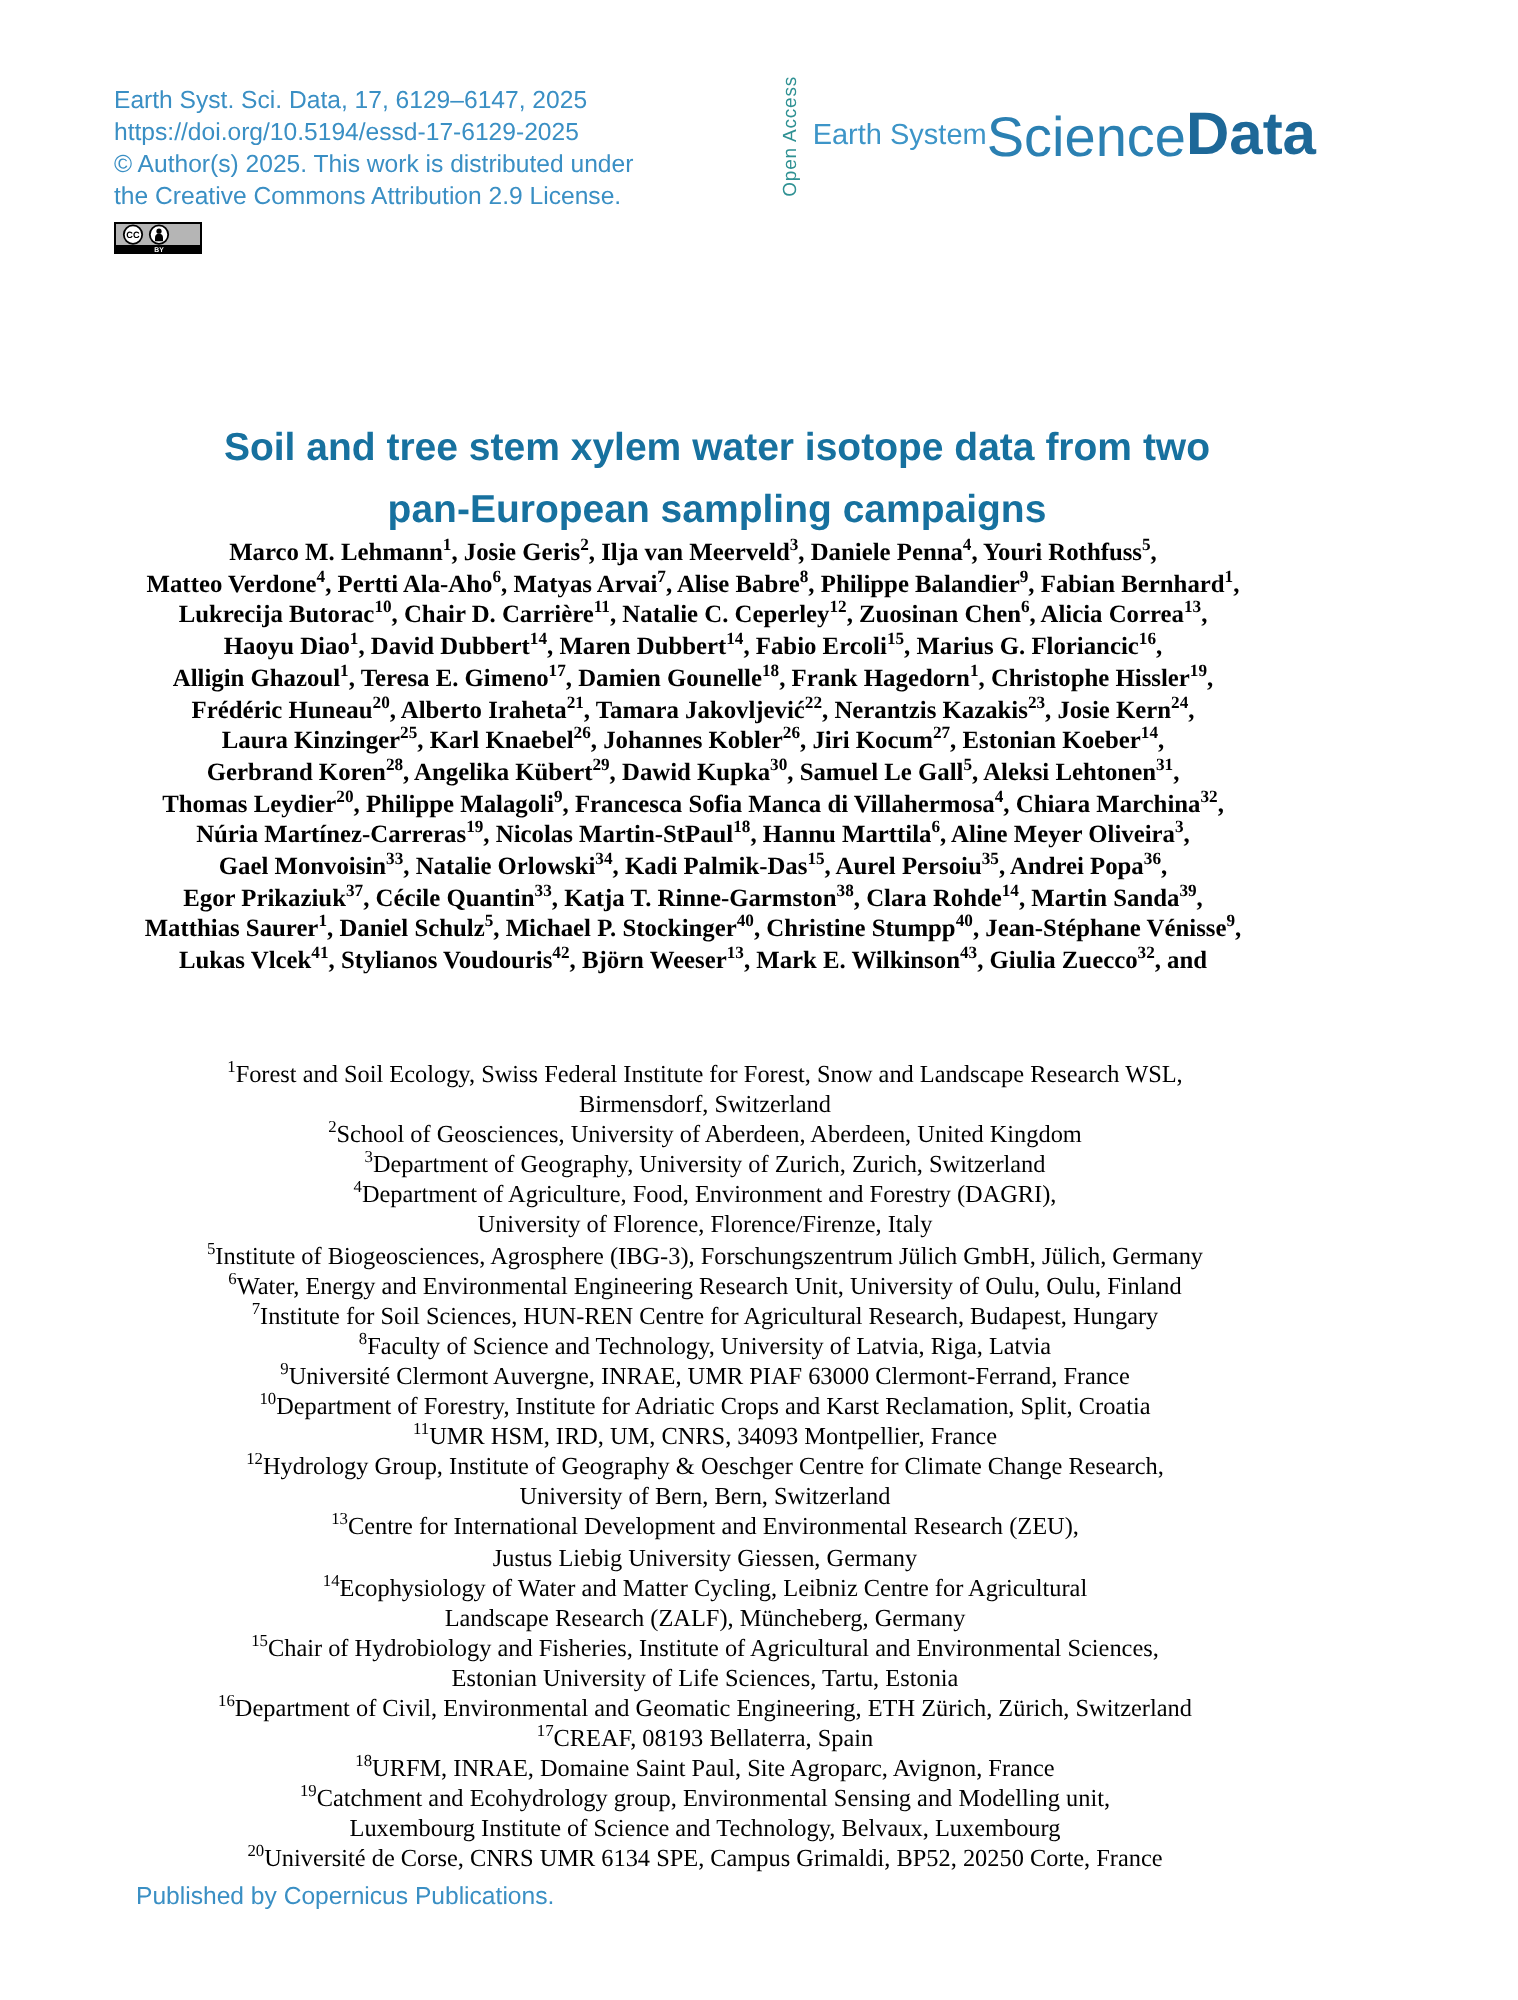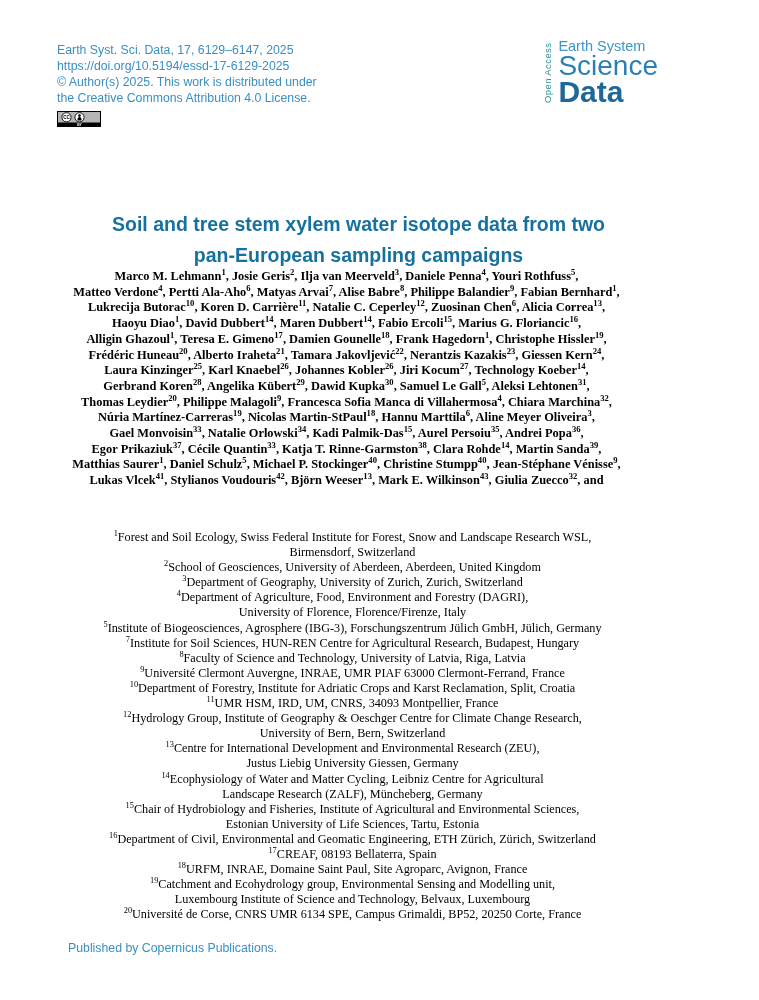--- a/index.html
+++ b/index.html
@@ -17,21 +17,21 @@
   }
   
   .meta{position:absolute;left:57px;top:42px;color:var(--link-blue);
         font-size:12.3px;line-height:16px;}
   .meta div{white-space:nowrap;}
   .cc-badge{margin-top:5px;display:block;}
   
   .logo{position:absolute;top:38px;right:47px;display:flex;align-items:stretch;}
   .oa{writing-mode:vertical-rl;transform:rotate(180deg);color:var(--oa-teal);
       font-size:9.5px;letter-spacing:.4px;text-align:center;line-height:12px;}
-  .logo-lines{display:flex;flex-direction:column;align-items:flex-start;margin-left:4px;}
+  .logo-lines{display:flex;flex-direction:row;align-items:center;margin-left:4px;}
   .logo-l1{color:var(--logo-earth);font-size:14.5px;line-height:16px;}
   .logo-l2{color:var(--logo-science);font-size:28px;line-height:23px;}
   .logo-l3{color:var(--logo-data);font-size:30px;line-height:30px;font-weight:bold;}
   
   .title{position:absolute;top:196px;left:52px;right:40px;text-align:center;
          color:var(--title-blue);font-size:19.5px;font-weight:bold;line-height:31px;
          white-space:pre-line;}
   
   .authors{position:absolute;top:269px;left:24px;right:36px;text-align:center;
            font-family:"Liberation Serif",serif;font-size:12.4px;font-weight:bold;
@@ -47,21 +47,21 @@
 </style>
 </head>
 <body>
 
 <div class="page">
 
   <div class="meta">
     <div>Earth Syst. Sci. Data, 17, 6129–6147, 2025</div>
     <div>https://doi.org/10.5194/essd-17-6129-2025</div>
     <div>© Author(s) 2025. This work is distributed under</div>
-    <div>the Creative Commons Attribution 4.0 License.</div>
+    <div>the Creative Commons Attribution 2.9 License.</div>
     <svg class="cc-badge" width="44" height="16" viewBox="0 0 44 16">
       <rect x="0.5" y="0.5" width="43" height="15" fill="#b5b5b5" stroke="#000" stroke-width="1"></rect>
       <rect x="0.5" y="11.5" width="43" height="4" fill="#000"></rect>
       <circle cx="9.5" cy="6.3" r="4.6" fill="#fff" stroke="#000" stroke-width="0.9"></circle>
       <text x="9.5" y="8.1" font-size="4.6" font-weight="bold" text-anchor="middle" font-family="Liberation Sans, sans-serif" fill="#000">CC</text>
       <circle cx="22.5" cy="6.3" r="4.6" fill="#fff" stroke="#000" stroke-width="0.9"></circle>
       <circle cx="22.5" cy="4.6" r="1.3" fill="#000"></circle>
       <path d="M20.5,9.6 v-1.7 a2,2 0 0 1 4,0 v1.7 z" fill="#000"></path>
       <text x="22.5" y="15.1" font-size="3.4" font-weight="bold" text-anchor="middle" font-family="Liberation Sans, sans-serif" fill="#fff">BY</text>
     </svg>
@@ -75,42 +75,43 @@
       <div class="logo-l3">Data</div>
     </div>
   </div>
 
   <h1 class="title">Soil and tree stem xylem water isotope data from two
 pan-European sampling campaigns</h1>
 
   <div class="authors">
       <div><span>Marco M. Lehmann</span><sup>1</sup>, <span>Josie Geris</span><sup>2</sup>, <span>Ilja van Meerveld</span><sup>3</sup>, <span>Daniele Penna</span><sup>4</sup>, <span>Youri Rothfuss</span><sup>5</sup>,</div>
       <div><span>Matteo Verdone</span><sup>4</sup>, <span>Pertti Ala-Aho</span><sup>6</sup>, <span>Matyas Arvai</span><sup>7</sup>, <span>Alise Babre</span><sup>8</sup>, <span>Philippe Balandier</span><sup>9</sup>, <span>Fabian Bernhard</span><sup>1</sup>,</div>
-      <div><span>Lukrecija Butorac</span><sup>10</sup>, <span>Koren D. Carrière</span><sup>11</sup>, <span>Natalie C. Ceperley</span><sup>12</sup>, <span>Zuosinan Chen</span><sup>6</sup>, <span>Alicia Correa</span><sup>13</sup>,</div>
+      <div><span>Lukrecija Butorac</span><sup>10</sup>, <span>Chair D. Carrière</span><sup>11</sup>, <span>Natalie C. Ceperley</span><sup>12</sup>, <span>Zuosinan Chen</span><sup>6</sup>, <span>Alicia Correa</span><sup>13</sup>,</div>
       <div><span>Haoyu Diao</span><sup>1</sup>, <span>David Dubbert</span><sup>14</sup>, <span>Maren Dubbert</span><sup>14</sup>, <span>Fabio Ercoli</span><sup>15</sup>, <span>Marius G. Floriancic</span><sup>16</sup>,</div>
       <div><span>Alligin Ghazoul</span><sup>1</sup>, <span>Teresa E. Gimeno</span><sup>17</sup>, <span>Damien Gounelle</span><sup>18</sup>, <span>Frank Hagedorn</span><sup>1</sup>, <span>Christophe Hissler</span><sup>19</sup>,</div>
-      <div><span>Frédéric Huneau</span><sup>20</sup>, <span>Alberto Iraheta</span><sup>21</sup>, <span>Tamara Jakovljević</span><sup>22</sup>, <span>Nerantzis Kazakis</span><sup>23</sup>, <span>Giessen Kern</span><sup>24</sup>,</div>
-      <div><span>Laura Kinzinger</span><sup>25</sup>, <span>Karl Knaebel</span><sup>26</sup>, <span>Johannes Kobler</span><sup>26</sup>, <span>Jiri Kocum</span><sup>27</sup>, <span>Technology Koeber</span><sup>14</sup>,</div>
+      <div><span>Frédéric Huneau</span><sup>20</sup>, <span>Alberto Iraheta</span><sup>21</sup>, <span>Tamara Jakovljević</span><sup>22</sup>, <span>Nerantzis Kazakis</span><sup>23</sup>, <span>Josie Kern</span><sup>24</sup>,</div>
+      <div><span>Laura Kinzinger</span><sup>25</sup>, <span>Karl Knaebel</span><sup>26</sup>, <span>Johannes Kobler</span><sup>26</sup>, <span>Jiri Kocum</span><sup>27</sup>, <span>Estonian Koeber</span><sup>14</sup>,</div>
       <div><span>Gerbrand Koren</span><sup>28</sup>, <span>Angelika Kübert</span><sup>29</sup>, <span>Dawid Kupka</span><sup>30</sup>, <span>Samuel Le Gall</span><sup>5</sup>, <span>Aleksi Lehtonen</span><sup>31</sup>,</div>
       <div><span>Thomas Leydier</span><sup>20</sup>, <span>Philippe Malagoli</span><sup>9</sup>, <span>Francesca Sofia Manca di Villahermosa</span><sup>4</sup>, <span>Chiara Marchina</span><sup>32</sup>,</div>
       <div><span>Núria Martínez-Carreras</span><sup>19</sup>, <span>Nicolas Martin-StPaul</span><sup>18</sup>, <span>Hannu Marttila</span><sup>6</sup>, <span>Aline Meyer Oliveira</span><sup>3</sup>,</div>
       <div><span>Gael Monvoisin</span><sup>33</sup>, <span>Natalie Orlowski</span><sup>34</sup>, <span>Kadi Palmik-Das</span><sup>15</sup>, <span>Aurel Persoiu</span><sup>35</sup>, <span>Andrei Popa</span><sup>36</sup>,</div>
       <div><span>Egor Prikaziuk</span><sup>37</sup>, <span>Cécile Quantin</span><sup>33</sup>, <span>Katja T. Rinne-Garmston</span><sup>38</sup>, <span>Clara Rohde</span><sup>14</sup>, <span>Martin Sanda</span><sup>39</sup>,</div>
       <div><span>Matthias Saurer</span><sup>1</sup>, <span>Daniel Schulz</span><sup>5</sup>, <span>Michael P. Stockinger</span><sup>40</sup>, <span>Christine Stumpp</span><sup>40</sup>, <span>Jean-Stéphane Vénisse</span><sup>9</sup>,</div>
       <div><span>Lukas Vlcek</span><sup>41</sup>, <span>Stylianos Voudouris</span><sup>42</sup>, <span>Björn Weeser</span><sup>13</sup>, <span>Mark E. Wilkinson</span><sup>43</sup>, <span>Giulia Zuecco</span><sup>32</sup>, and</div>
     </div>
 
   <div class="affils">
       <div><sup>1</sup><span class="affil-text">Forest and Soil Ecology, Swiss Federal Institute for Forest, Snow and Landscape Research WSL,
 Birmensdorf, Switzerland</span></div>
       <div><sup>2</sup><span class="affil-text">School of Geosciences, University of Aberdeen, Aberdeen, United Kingdom</span></div>
       <div><sup>3</sup><span class="affil-text">Department of Geography, University of Zurich, Zurich, Switzerland</span></div>
       <div><sup>4</sup><span class="affil-text">Department of Agriculture, Food, Environment and Forestry (DAGRI),
 University of Florence, Florence/Firenze, Italy</span></div>
       <div><sup>5</sup><span class="affil-text">Institute of Biogeosciences, Agrosphere (IBG-3), Forschungszentrum Jülich GmbH, Jülich, Germany</span></div>
+      <div><sup>6</sup><span class="affil-text">Water, Energy and Environmental Engineering Research Unit, University of Oulu, Oulu, Finland</span></div>
       <div><sup>7</sup><span class="affil-text">Institute for Soil Sciences, HUN-REN Centre for Agricultural Research, Budapest, Hungary</span></div>
       <div><sup>8</sup><span class="affil-text">Faculty of Science and Technology, University of Latvia, Riga, Latvia</span></div>
       <div><sup>9</sup><span class="affil-text">Université Clermont Auvergne, INRAE, UMR PIAF 63000 Clermont-Ferrand, France</span></div>
       <div><sup>10</sup><span class="affil-text">Department of Forestry, Institute for Adriatic Crops and Karst Reclamation, Split, Croatia</span></div>
       <div><sup>11</sup><span class="affil-text">UMR HSM, IRD, UM, CNRS, 34093 Montpellier, France</span></div>
       <div><sup>12</sup><span class="affil-text">Hydrology Group, Institute of Geography &amp; Oeschger Centre for Climate Change Research,
 University of Bern, Bern, Switzerland</span></div>
       <div><sup>13</sup><span class="affil-text">Centre for International Development and Environmental Research (ZEU),
 Justus Liebig University Giessen, Germany</span></div>
       <div><sup>14</sup><span class="affil-text">Ecophysiology of Water and Matter Cycling, Leibniz Centre for Agricultural

